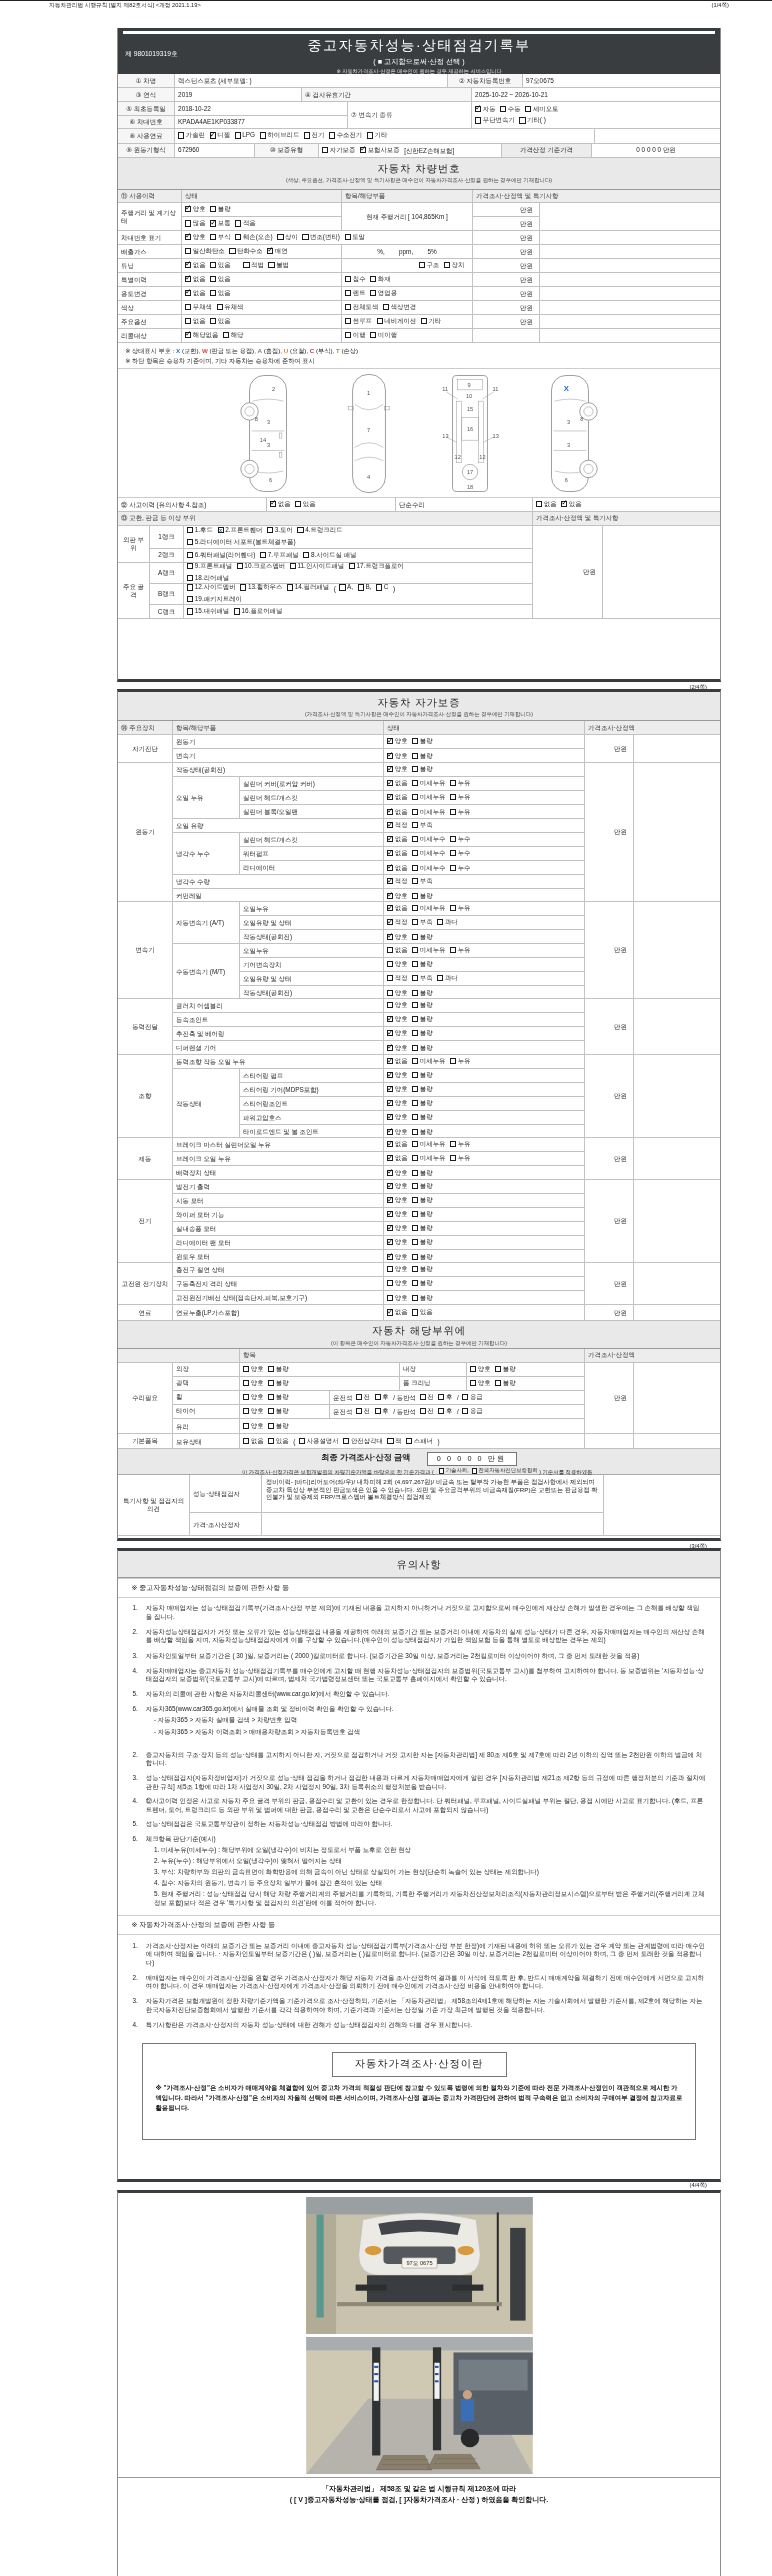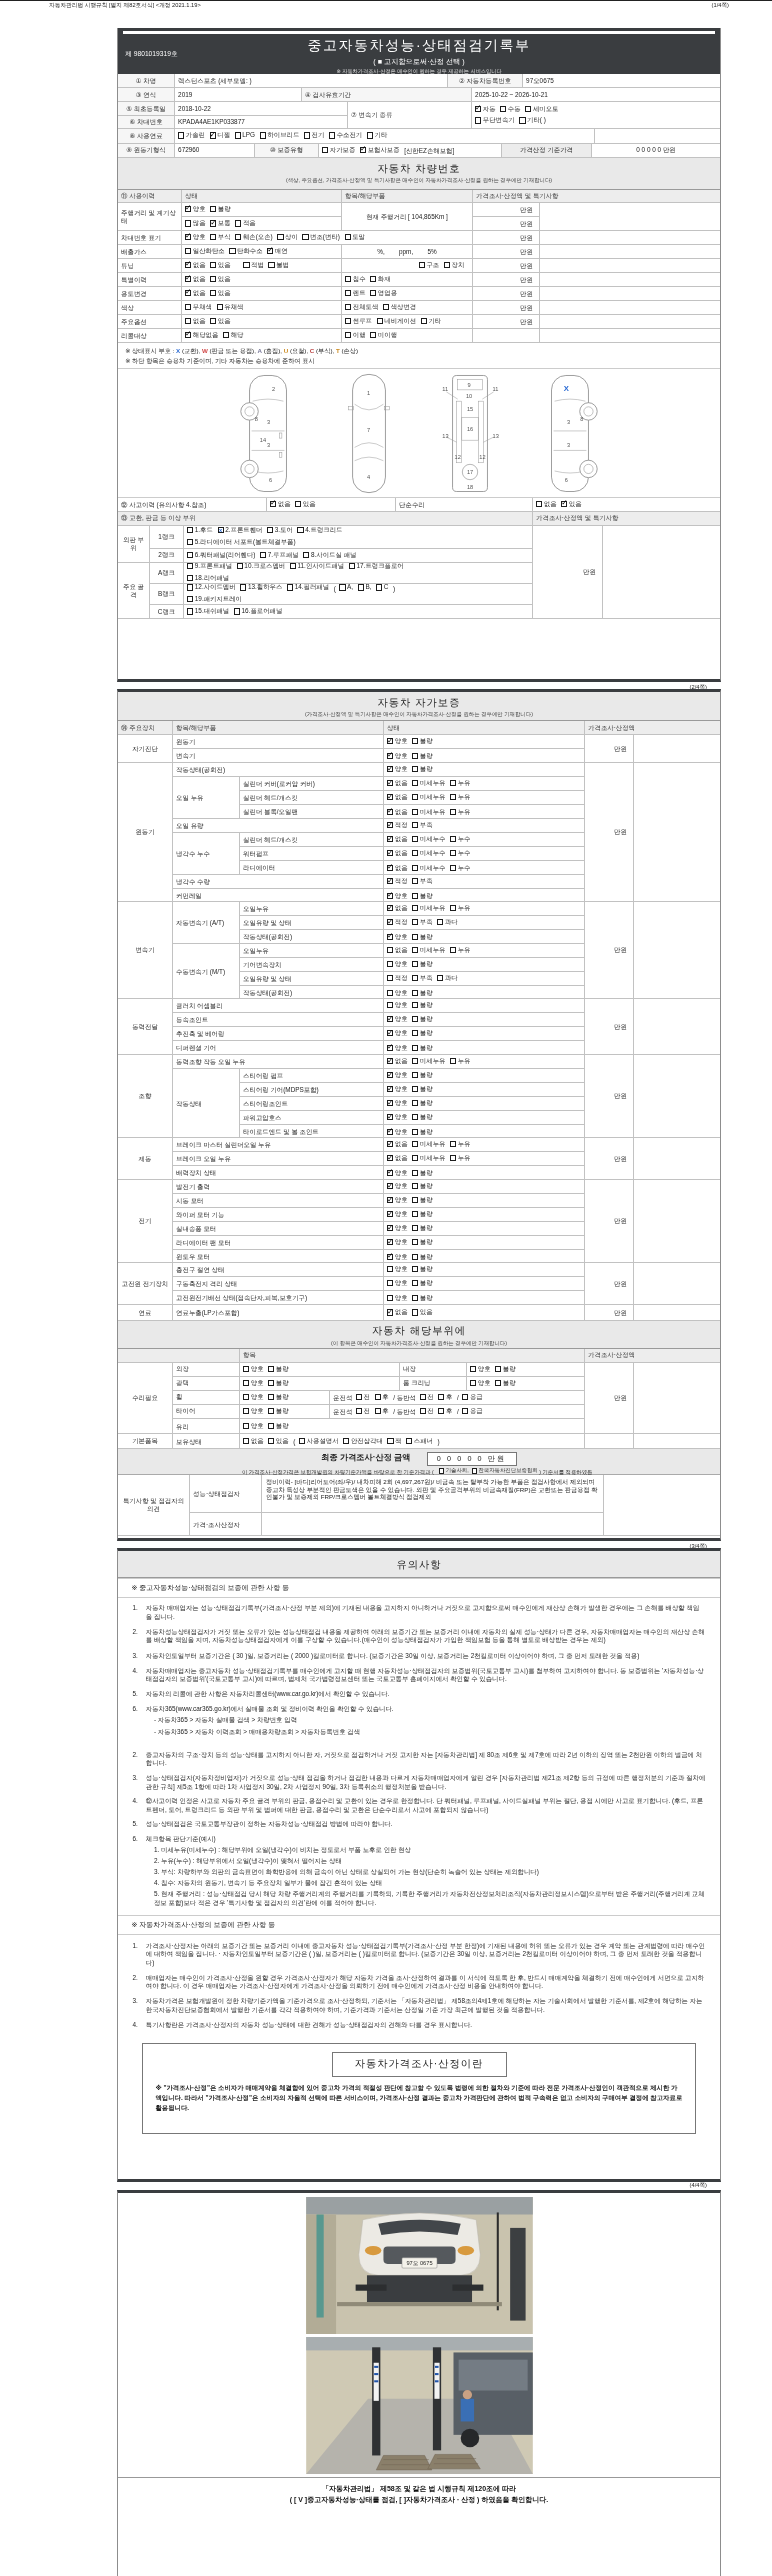--- a/index.html
+++ b/index.html
@@ -58,21 +58,21 @@
 .fnote .opt{margin:0 1.5px}
 .fnote .cb{width:5.2px;height:5.2px;border-width:0.8px}
 
 .nsec{border-top:0.5px solid #ccc;border-bottom:0.5px solid #ccc;padding:4.1px 13.4px;font-size:7px;background:#fff}
 .notes{padding:6.2px 14.4px 2.1px;font-size:6.4px;line-height:1.32}
 .nitem{display:flex;margin:0 0 6.7px}
 .nnum{flex:0 0 13.4px}
 .ntext{flex:1}
 .nsub{margin:2.6px 0 0 8.2px}
 .notes.sub2 .nitem{margin-bottom:6.2px}
-.whatbox{border:0.8px solid #777;margin:5.2px 24px 7.2px;padding:1px 0 19px;background:#fff}
+.whatbox{border:0.8px solid #777;margin:5.2px 24px 7.2px;padding:1px 0 25px;background:#fff}
 .whatbox .wt{border:0.8px solid #777;width:175px;margin:6.2px auto 6.2px;text-align:center;font-size:10.3px;padding:4.6px 0;letter-spacing:1px}
 .whatbox .wp{padding:0 12.4px;font-size:6.4px;line-height:1.6;font-weight:600;color:#222}
 
 .photos{padding:4.1px 0 3.1px;display:flex;flex-direction:column;align-items:center;gap:3.1px;border-bottom:0.5px solid #999;background:#fff}
 .signband{background:#e9e9e9;border-bottom:0.5px solid #999;padding:4.6px 20.6px 5.2px;height:41px}
 .signband .st{text-align:center;font-size:8.2px;letter-spacing:1.5px;color:#222}
 .signband .sp{text-align:right;color:#2238c8;font-size:10.3px;margin-top:4.1px;letter-spacing:0.5px}
 .confirm{padding:4.6px 0 3.1px;text-align:center;font-size:7px;font-weight:700;line-height:1.65;color:#111}
 .dnum{fill:#555;font-size:11px;font-family:"Liberation Sans",sans-serif}
 .dx{fill:#2b6bd4;font-size:15px;font-weight:bold;font-family:"Liberation Sans",sans-serif}

